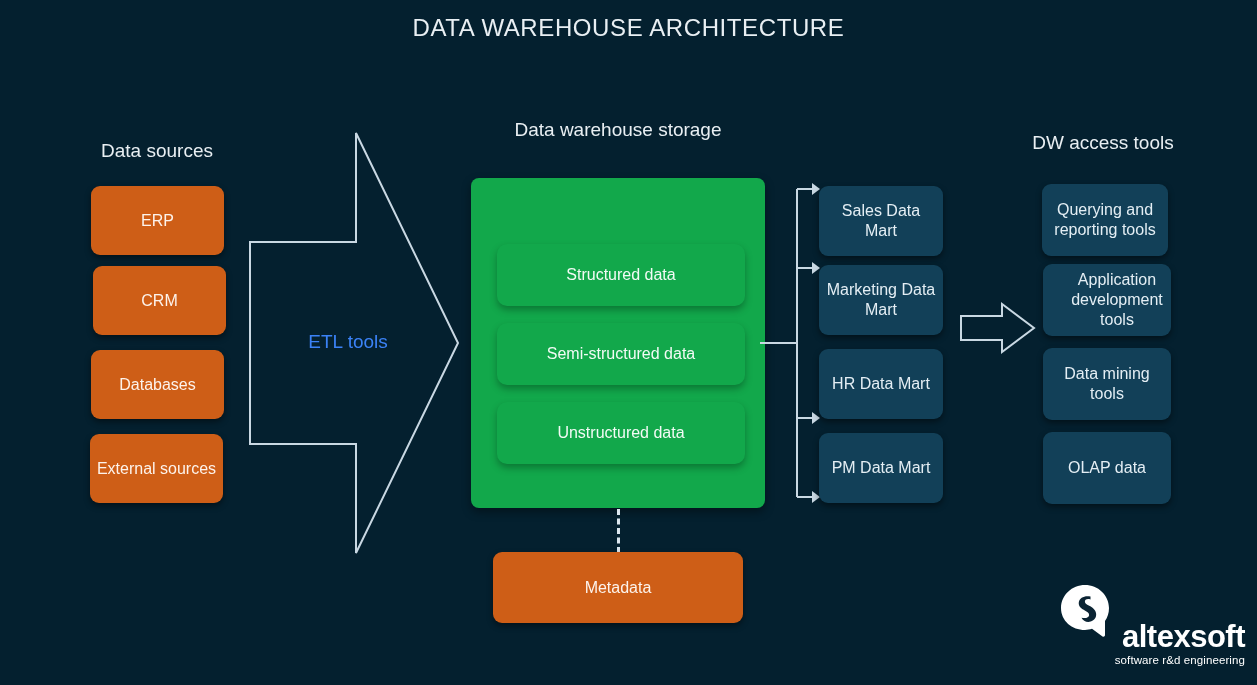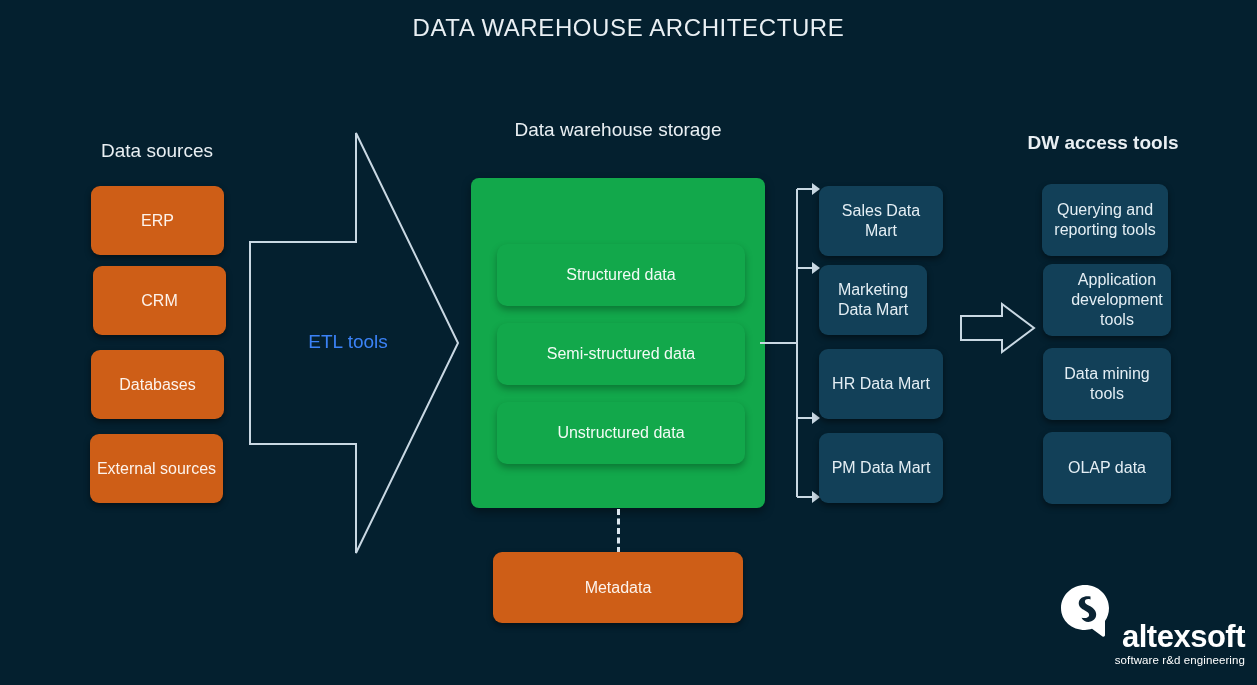--- a/index.html
+++ b/index.html
@@ -34,21 +34,21 @@
   .col-heading {
     position: absolute;
     text-align: center;
     font-size: 19px;
     color: #e9eff3;
     line-height: 25px;
     font-weight: 400;
   }
   #heading-sources   { left: 57px;  top: 138px; width: 200px; }
   #heading-storage   { left: 498px; top: 117px; width: 240px; }
-  #heading-access    { left: 1003px;top: 130px; width: 200px; font-weight: bold; }
+  #heading-access    { left: 1003px;top: 130px; width: 200px; }
 
   
   .card {
     position: absolute;
     display: flex;
     align-items: center;
     justify-content: center;
     text-align: center;
     border-radius: 9px;
     font-size: 16px;
@@ -130,21 +130,21 @@
   #branch-svg {
     position: absolute;
     left: 760px;
     top: 178px;
     width: 60px;
     height: 330px;
   }
 
   
   #mart-sales     { left: 819px; top: 186px; width: 124px; height: 70px; }
-  #mart-marketing { left: 819px; top: 265px; width: 108px; height: 70px; }
+  #mart-marketing { left: 819px; top: 265px; width: 124px; height: 70px; }
   #mart-hr        { left: 819px; top: 349px; width: 124px; height: 70px; }
   #mart-pm        { left: 819px; top: 433px; width: 124px; height: 70px; }
 
   
   #output-arrow {
     position: absolute;
     left: 958px;
     top: 300px;
     width: 80px;
     height: 56px;

